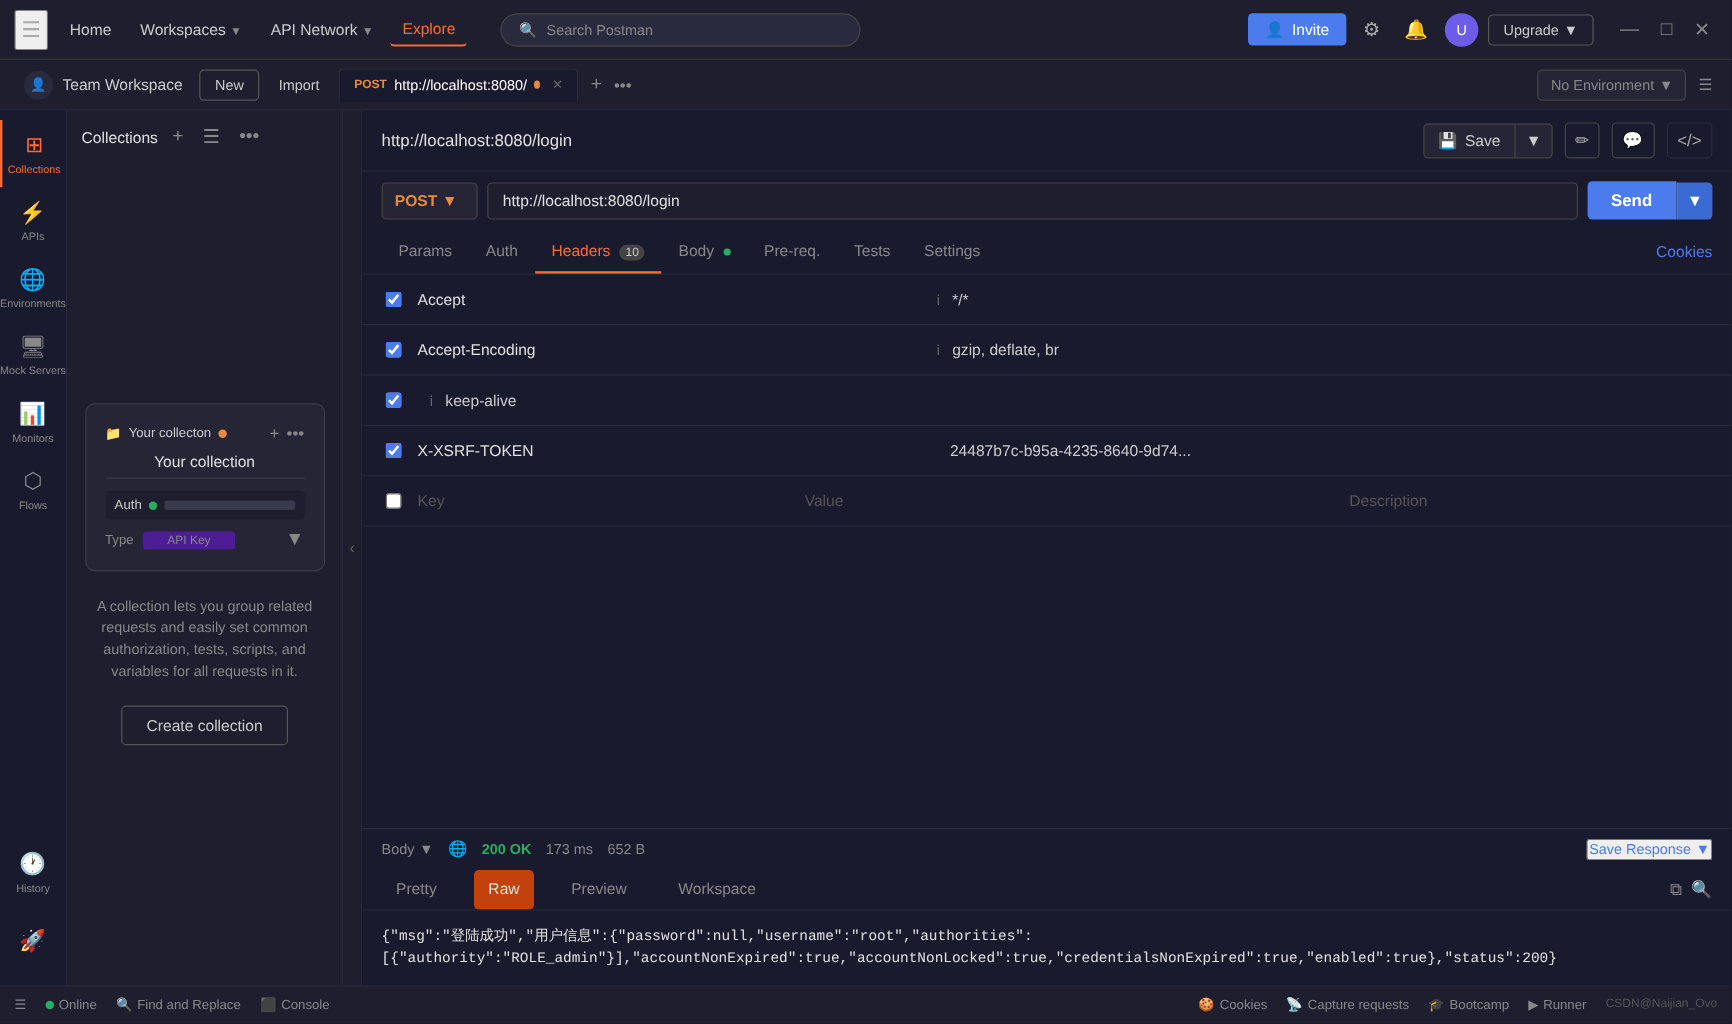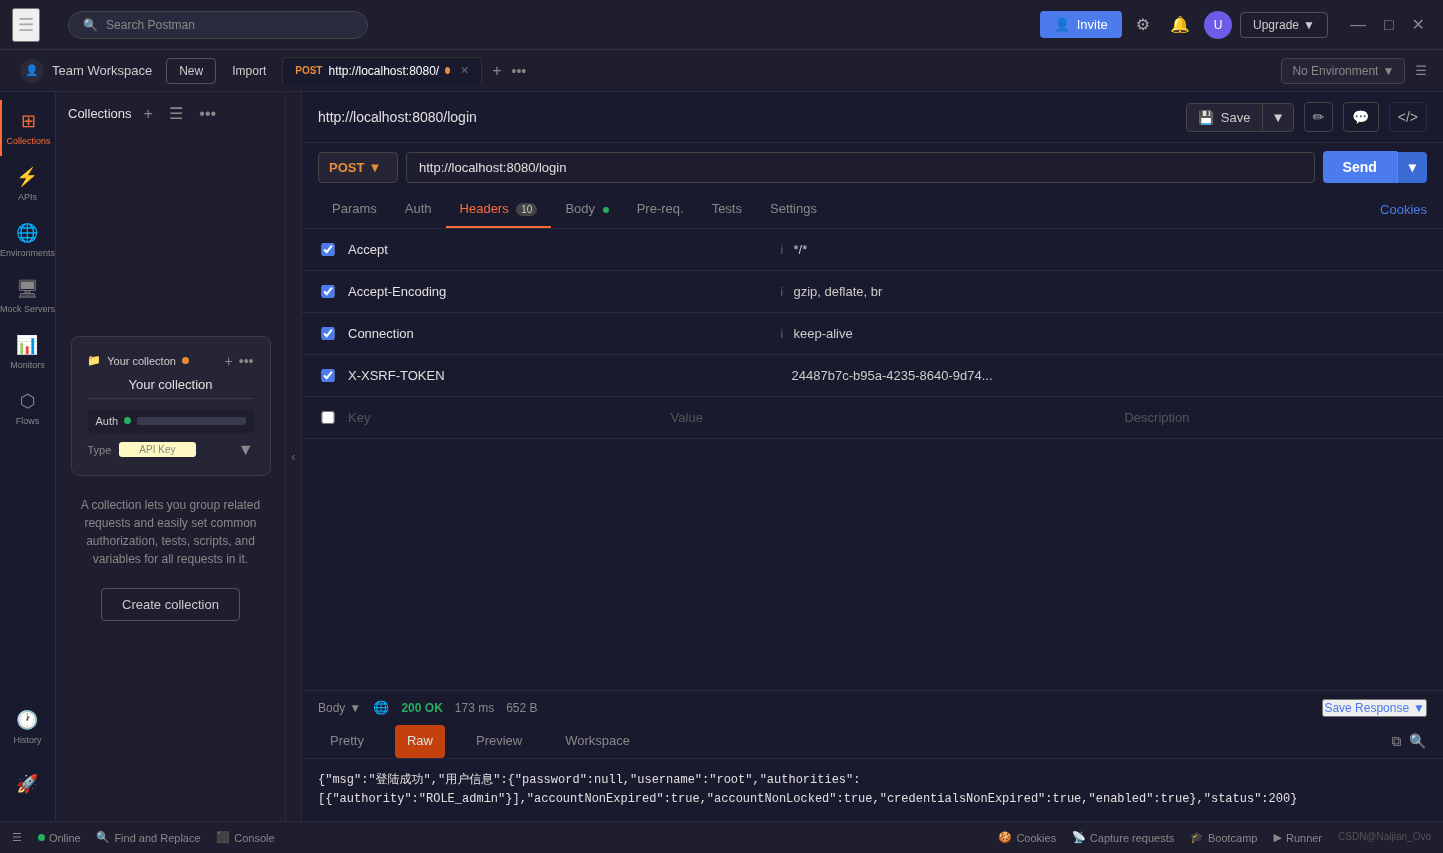--- a/index.html
+++ b/index.html
@@ -60,21 +60,21 @@
     .preview-header { display: flex; align-items: center; gap: 6px; margin-bottom: 8px; font-size: 11px; color: #ccc; }
     .preview-folder-icon { color: #888; }
     .preview-dot { width: 7px; height: 7px; border-radius: 50%; background: #e88b3a; }
     .preview-add { color: #888; margin-left: auto; font-size: 14px; }
     .preview-more { color: #888; font-size: 14px; }
     .preview-title { font-size: 13px; color: #e0e0e0; margin-bottom: 10px; padding-bottom: 6px; border-bottom: 1px solid #3a3a4e; }
     .preview-auth-row { display: flex; align-items: center; gap: 6px; background: #1e1e2e; border-radius: 4px; padding: 6px 8px; font-size: 11px; color: #ccc; margin-bottom: 8px; }
     .auth-dot { width: 7px; height: 7px; border-radius: 50%; background: #27ae60; }
     .auth-bar { height: 8px; background: #3a3a4e; border-radius: 2px; flex: 1; }
     .preview-type-row { display: flex; align-items: center; gap: 8px; font-size: 11px; color: #888; }
-    .preview-type-value { background: #fef9c3; padding: 2px 20px; border-radius: 3px; font-size: 10px; }
+    .preview-type-value { background: #4c1d95; padding: 2px 20px; border-radius: 3px; font-size: 10px; }
     .collection-cta-title { font-size: 16px; font-weight: 600; color: #e0e0e0; margin-bottom: 10px; line-height: 1.4; }
     .collection-cta-desc { font-size: 12px; color: #888; line-height: 1.5; margin-bottom: 20px; }
     .create-collection-btn { background: none; border: 1px solid #555; color: #ccc; padding: 8px 20px; border-radius: 4px; cursor: pointer; font-size: 13px; }
 
     
     .collapse-arrow { width: 16px; background: #1e1e2e; display: flex; align-items: center; justify-content: center; cursor: pointer; color: #666; border-right: 1px solid #2a2a3e; }
 
     
     .main-content { flex: 1; background: #1a1a2e; display: flex; flex-direction: column; overflow: hidden; }
     .request-url-bar { display: flex; align-items: center; padding: 10px 16px; gap: 10px; border-bottom: 1px solid #2a2a3e; }
@@ -144,20 +144,26 @@
     ::-webkit-scrollbar { width: 6px; height: 6px; }
     ::-webkit-scrollbar-track { background: #1a1a2e; }
     ::-webkit-scrollbar-thumb { background: #3a3a5e; border-radius: 3px; }
   </style>
 </head>
 <body>
 
 <div class="topbar">
   <button class="topbar-menu-icon">☰</button>
 
+  <div class="topbar-nav">
+    <span class="topbar-nav-item">Home</span>
+    <span class="topbar-nav-item">Workspaces <span class="topbar-nav-arrow">▼</span></span>
+    <span class="topbar-nav-item">API Network <span class="topbar-nav-arrow">▼</span></span>
+    <span class="topbar-nav-item active">Explore</span>
+  </div>
 
   <div class="search-bar">
     <span class="search-icon-svg">🔍</span>
     <span>Search Postman</span>
   </div>
 
   <div class="topbar-right">
     <button class="invite-btn">
       <span>👤</span>
       <span>Invite</span>
@@ -326,21 +332,20 @@
         <span class="header-value">*/*</span>
       </div>
       <div class="header-row">
         <input type="checkbox" class="header-checkbox" checked="" style="">
         <span class="header-key">Accept-Encoding</span>
         <span class="header-info">ℹ</span>
         <span class="header-value">gzip, deflate, br</span>
       </div>
       <div class="header-row">
         <input type="checkbox" class="header-checkbox" checked="" style="">
-        <span class="header-key">Connection</span>
         <span class="header-info">ℹ</span>
         <span class="header-value">keep-alive</span>
       </div>
       <div class="header-row">
         <input type="checkbox" class="header-checkbox" checked="" style="">
         <span class="header-key">X-XSRF-TOKEN</span>
         <span class="header-info"></span>
         <span class="header-value">24487b7c-b95a-4235-8640-9d74...</span>
       </div>
       <div class="header-row">

